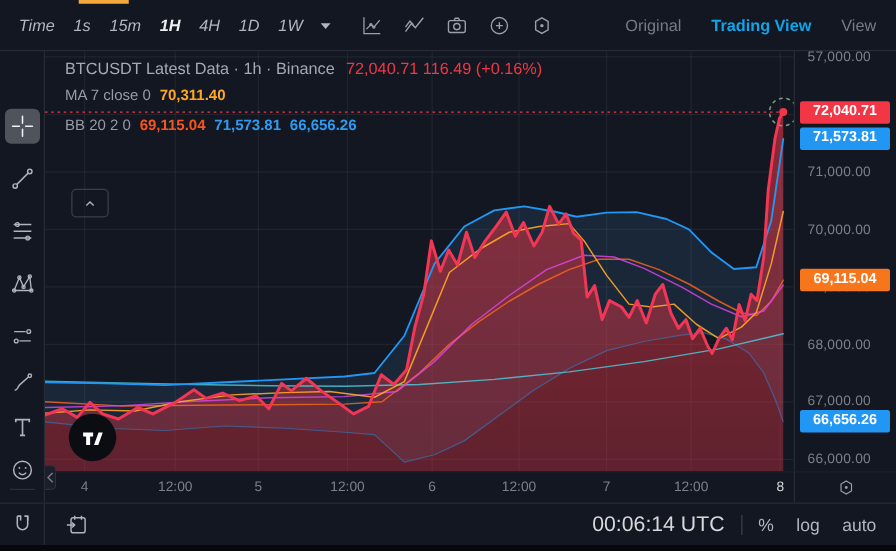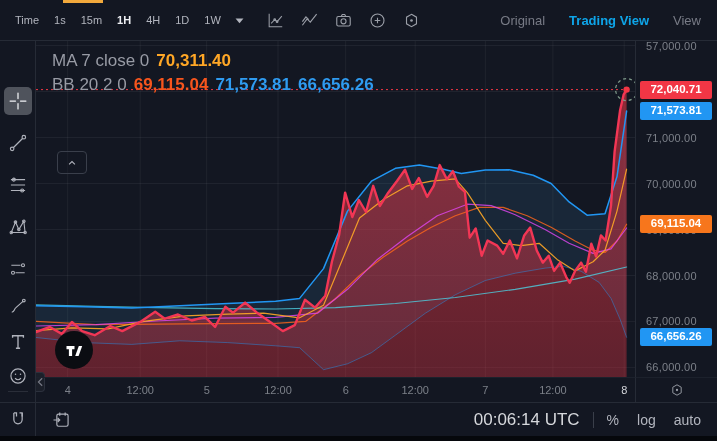--- a/index.html
+++ b/index.html
@@ -3,21 +3,21 @@
 <meta charset="utf-8">
 <style>
   html,body{margin:0;padding:0;background:#06080c;}
   .page{position:relative;width:717px;height:441px;background:#131722;overflow:hidden;
         font-family:"Liberation Sans",sans-serif;-webkit-font-smoothing:antialiased;color:#b2b5be;}
   
   .topbar{position:absolute;left:0;top:0;width:717px;height:41px;border-bottom:1px solid #262b36;
           display:flex;align-items:center;box-sizing:border-box;padding:0 0 0 8px;}
   .accent{position:absolute;left:63px;top:0;width:40px;height:3px;background:#f2a93c;}
   .ivgroup{display:flex;align-items:center;gap:1px;}
-  .tbtn{padding:4px 7px;color:#b2b5be;font-size:11px;border-radius:3px;cursor:pointer;}
+  .tbtn{padding:4px 7px;color:#b2b5be;font-size:13px;border-radius:3px;cursor:pointer;font-style:italic;}
   .tbtn.on{color:#eceef2;font-weight:700;}
   .caret{color:#b2b5be;margin-left:2px;display:flex;align-items:center;}
   .caret svg{width:14px;height:14px;}
   .tigroup{display:flex;gap:8px;margin-left:14px;}
   .ibtn{width:26px;height:26px;display:flex;align-items:center;justify-content:center;color:#9b9fa8;cursor:pointer;}
   .icn{display:flex;align-items:center;justify-content:center;}
   .icn svg{width:19px;height:19px;display:block;}
   .rtabs{margin-left:auto;display:flex;gap:24px;padding-right:16px;font-size:13px;}
   .rtab{color:#787b86;cursor:pointer;}
   .rtab.on{color:#0ea5e9;font-weight:700;}
@@ -28,21 +28,21 @@
   .stool svg{width:20px;height:20px;}
   .stool.on{background:#4f535c;color:#f1f2f5;}
   .ssep{position:absolute;left:8px;width:20px;height:1px;background:#2a2e39;}
   
   .chart{position:absolute;left:36px;top:41px;width:599px;height:336px;cursor:crosshair;}
   .chart svg.plot{position:absolute;left:0;top:0;}
   .grid{stroke:rgba(255,255,255,0.055);stroke-width:1;}
   .legend{position:absolute;left:16px;top:6px;width:420px;}
   .ltitle{font-size:13px;color:#a5a9b5;display:flex;gap:9px;align-items:baseline;white-space:nowrap;cursor:pointer;}
   .lprice{color:#f23645;font-size:13px;}
-  .lrow{display:flex;gap:7px;font-size:17px;height:24px;align-items:center;white-space:nowrap;cursor:pointer;}
+  .lrow{display:flex;gap:7px;font-size:12px;height:24px;align-items:center;white-space:nowrap;cursor:pointer;}
   .lrow:first-child{margin-top:2px;}
   .llab{color:#989ba5;}
   .lval{font-weight:600;}
   .collapse{position:absolute;left:5px;top:104px;width:28px;height:21px;border:1px solid #3a3f4b;border-radius:4px;
             display:flex;align-items:center;justify-content:center;color:#b2b5be;cursor:pointer;background:rgba(19,23,34,.35);}
   .collapse svg{width:14px;height:14px;}
   .tvlogo{position:absolute;left:19px;top:290px;width:38px;height:38px;border-radius:50%;background:#0b0d12;
           display:flex;align-items:center;justify-content:center;cursor:pointer;}
   .tvlogo svg{width:24px;height:24px;}
   .edgetab{position:absolute;left:0;top:331px;width:9px;height:20px;background:#1b1f29;border:1px solid #2c313d;
@@ -270,20 +270,24 @@
         <path d="M0.0,280.4L59.9,283.7L119.8,283.2L179.7,282.7L239.6,282.3L269.6,280.4L299.5,257.4L323.5,234.5L347.4,216.1L371.4,200.0L395.3,186.2L419.3,174.7L443.3,166.4L467.2,166.4L491.2,174.7L515.1,186.2L539.1,200.0L557.1,209.2L569.0,211.5L581.0,200.0L590.6,183.2" fill="none" stroke="#f7641c" stroke-width="1.2" opacity="0.85" stroke-linejoin="round" stroke-linecap="round"></path>
         <path d="M0.0,285.0L59.9,283.7L119.8,280.0L179.7,277.2L239.6,276.3L281.5,272.2L311.5,248.3L341.4,218.4L371.4,195.4L401.3,174.7L431.3,163.2L455.2,164.6L479.2,173.7L509.1,188.5L533.1,202.3L557.1,212.4L575.0,207.8L590.6,187.0" fill="none" stroke="#e146f2" stroke-width="1.2" opacity="0.8" stroke-linejoin="round" stroke-linecap="round"></path>
         <path d="M0.0,289.6L35.9,286.9L71.9,287.8L107.8,280.4L149.8,274.9L191.7,273.1L227.6,272.2L263.6,276.8L287.5,264.3L305.5,220.7L323.5,177.0L347.4,158.6L371.4,144.8L395.3,140.2L419.3,137.9L431.3,151.7L449.3,179.3L467.2,202.3L485.2,204.6L503.2,202.3L521.1,218.4L539.1,229.9L557.1,220.7L569.0,209.2L581.0,170.1L590.6,128.2" fill="none" stroke="#ffa726" stroke-width="1.2" opacity="0.9" stroke-linejoin="round" stroke-linecap="round"></path>
         <path d="M0.0,264.8L47.9,265.7L95.8,267.1L143.8,264.8L191.7,262.5L239.6,260.2L263.6,257.4L287.5,227.6L311.5,170.1L335.4,140.2L359.4,127.3L383.4,124.1L407.3,128.2L425.3,132.4L449.3,129.1L473.2,128.7L497.2,134.2L515.1,142.5L533.1,160.9L551.1,174.2L569.0,172.8L581.0,135.6L590.6,70.1" fill="none" stroke="#2196f3" stroke-width="1.5" opacity="1" stroke-linejoin="round" stroke-linecap="round"></path>
         <path d="M0.0,291.0L13.8,286.0L25.8,292.9L35.9,280.9L46.1,290.1L58.7,294.2L74.3,285.0L86.3,290.1L104.2,280.9L119.2,270.8L128.8,277.7L142.0,273.5L155.7,279.5L168.9,275.8L179.1,286.0L189.3,265.7L197.1,271.7L209.1,261.6L221.0,271.7L234.2,280.9L246.8,290.1L258.8,284.1L269.0,258.8L279.1,266.6L289.3,254.7L295.9,220.7L303.1,194.0L309.1,151.7L316.3,176.0L322.9,159.0L330.0,171.0L337.2,144.8L343.8,165.0L352.2,151.7L361.2,139.7L369.0,128.7L376.2,148.0L382.8,137.0L391.1,155.8L397.7,144.8L403.7,124.1L410.9,138.3L416.9,130.1L422.9,145.7L428.9,150.8L433.7,196.7L439.7,187.5L445.7,214.7L451.6,199.5L461.2,204.6L467.2,212.8L473.8,199.5L481.0,217.4L488.2,194.4L494.2,186.6L500.8,209.6L506.8,221.6L512.7,214.7L518.1,229.9L524.1,221.6L530.1,235.8L533.7,241.8L539.1,229.9L545.1,221.6L549.9,230.8L555.3,202.7L560.1,215.6L564.9,194.4L569.6,199.5L575.0,164.6L578.6,110.7L584.0,69.8L587.6,53.7L590.6,48.6" fill="none" stroke="#f23655" stroke-width="2.4" opacity="1" stroke-linejoin="round" stroke-linecap="round"></path>
         <line x1="0" x2="590.6" y1="48.6" y2="48.6" stroke="#f23645" stroke-width="1" stroke-dasharray="2 3"></line>
         <circle cx="590.6" cy="48.6" r="11" fill="none" stroke="#7f9a8a" stroke-width="1.2" stroke-dasharray="3 3"></circle>
         <circle cx="590.6" cy="48.6" r="3.2" fill="#f23645"></circle>
       </svg>
     <div class="legend">
+      <div class="ltitle">
+        <span>BTCUSDT Latest Data · 1h · Binance</span>
+        <span class="lprice" style="color: rgb(242, 54, 69);"><span>72,040.71</span>&nbsp;<span>116.49 (+0.16%)</span></span>
+      </div>
       <div>
           <div class="lrow">
             <span class="llab">MA 7 close 0</span>
             <span class="lval" style="color: rgb(255, 167, 38);">70,311.40</span>
           </div>
           <div class="lrow">
             <span class="llab">BB 20 2 0</span>
             <span class="lval" style="color: rgb(247, 85, 29);">69,115.04</span>
             <span class="lval" style="color: rgb(47, 155, 240);">71,573.81</span>
             <span class="lval" style="color: rgb(47, 155, 240);">66,656.26</span>

